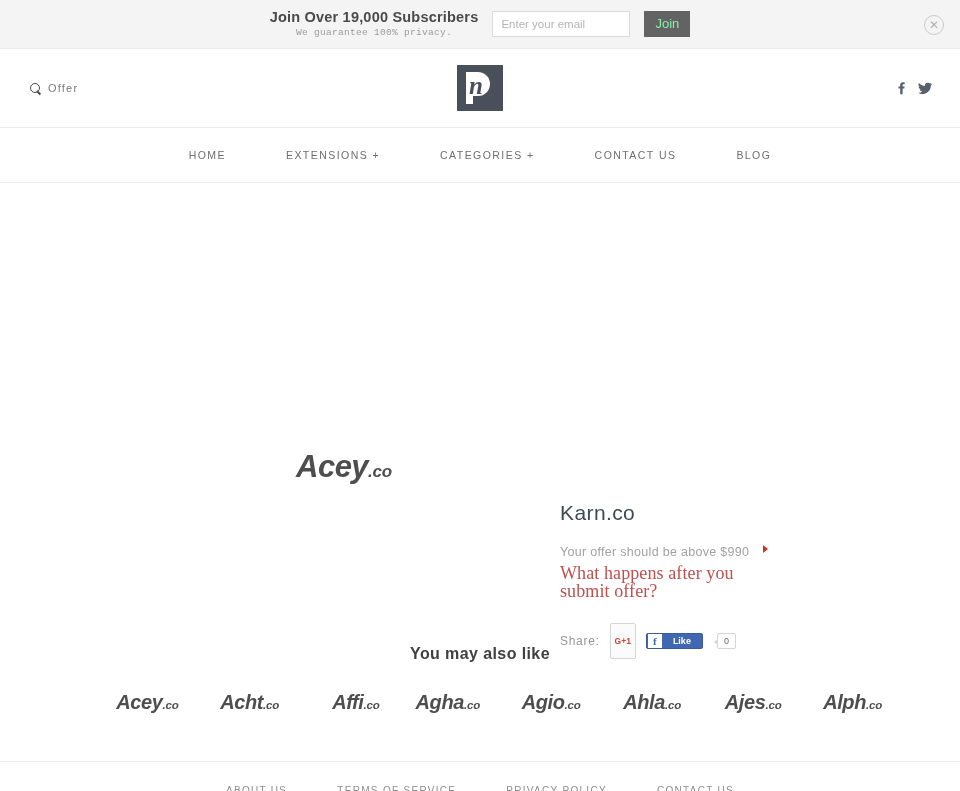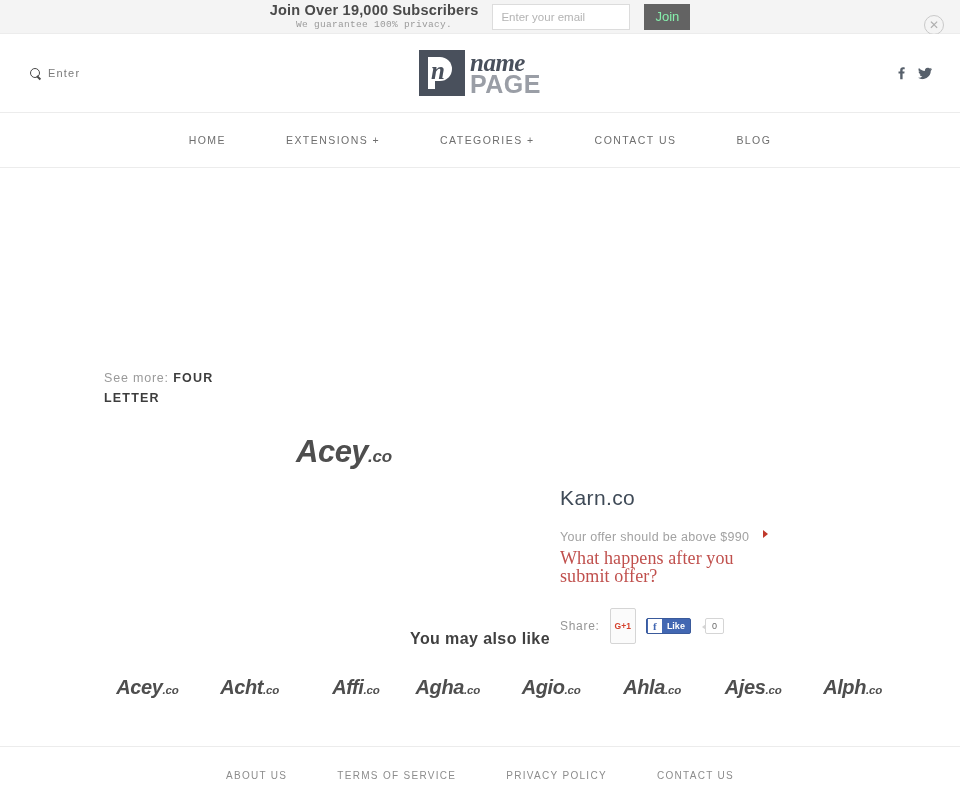--- a/index.html
+++ b/index.html
@@ -9,21 +9,21 @@
     width: 960px; height: 791px;
     background: #ffffff;
     font-family: "Liberation Sans", sans-serif;
     color: #5a5a5a;
     overflow: hidden;
   }
 
   
   .topbar {
     position: relative;
-    height: 34px;
+    height: 49px;
     background: #f4f4f4;
     border-bottom: 1px solid #ececec;
     display: flex;
     align-items: center;
     justify-content: center;
     gap: 14px;
   }
   .tb-texts { text-align: center; line-height: 1.15; }
   .tb-head {
     font-size: 14.5px;
@@ -319,21 +319,21 @@
     color: #4267b2;
     font-family: "Liberation Serif", serif;
     font-weight: bold;
     font-size: 11px;
     margin: 1px 0 1px 1px;
   }
   .fblike .txt {
     color: #fff;
     font-size: 9px;
     font-weight: bold;
-    padding: 0 5px;
+    padding: 0 11px;
   }
   .fbcount {
     position: relative;
     display: inline-flex; align-items: center; justify-content: center;
     height: 16px; min-width: 19px;
     border: 1px solid #d5d5d5;
     border-radius: 2px;
     background: #fff;
     color: #6a6a6a;
     font-size: 9px;
@@ -409,32 +409,28 @@
     <div class="tb-sub">We guarantee 100% privacy.</div>
   </div>
   <input class="tb-input" type="text" placeholder="Enter your email" style="">
   <button class="tb-join">Join</button>
   <button class="tb-close">✕</button>
 </div>
 
 <div class="header">
   <div class="search">
     <span class="search-glyph"></span>
-    <span class="search-label">Enter</span>
+    <span class="search-label">Offer</span>
   </div>
 
   <div class="logo">
     <div class="logo-mark">
       <span class="bowl"></span>
       <span class="stem"></span>
       <span class="n">n</span>
-    </div>
-    <div class="logo-words">
-      <span class="logo-name">name</span>
-      <span class="logo-page">PAGE</span>
     </div>
   </div>
 
   <div class="socials">
     <span class="soc">
       <svg width="7" height="13" viewBox="0 0 7 13">
           <path fill="#57606b" d="M4.6 13V7h1.7l.3-2H4.6V3.7c0-.6.2-1 1-1H6.7V.9C6.5.9 5.8.8 5 .8 3.3.8 2.2 1.8 2.2 3.5V5H.5v2h1.7v6z"></path>
         </svg>
     </span>
     <span class="soc">
@@ -448,24 +444,20 @@
 <div class="nav">
   <a>HOME</a>
   <a>EXTENSIONS +</a>
   <a>CATEGORIES +</a>
   <a>CONTACT US</a>
   <a>BLOG</a>
 </div>
 
 <div class="content">
 
-  <div class="seemore">
-    <span class="lbl">See more:</span>
-    <a class="lnk">FOUR LETTER</a>
-  </div>
 
   <div class="hero-logo">
     <span>Acey</span><span class="tld">.co</span>
   </div>
 
   <div class="detail">
     <h1>Karn.co</h1>
 
 
     <div class="offer-note">

